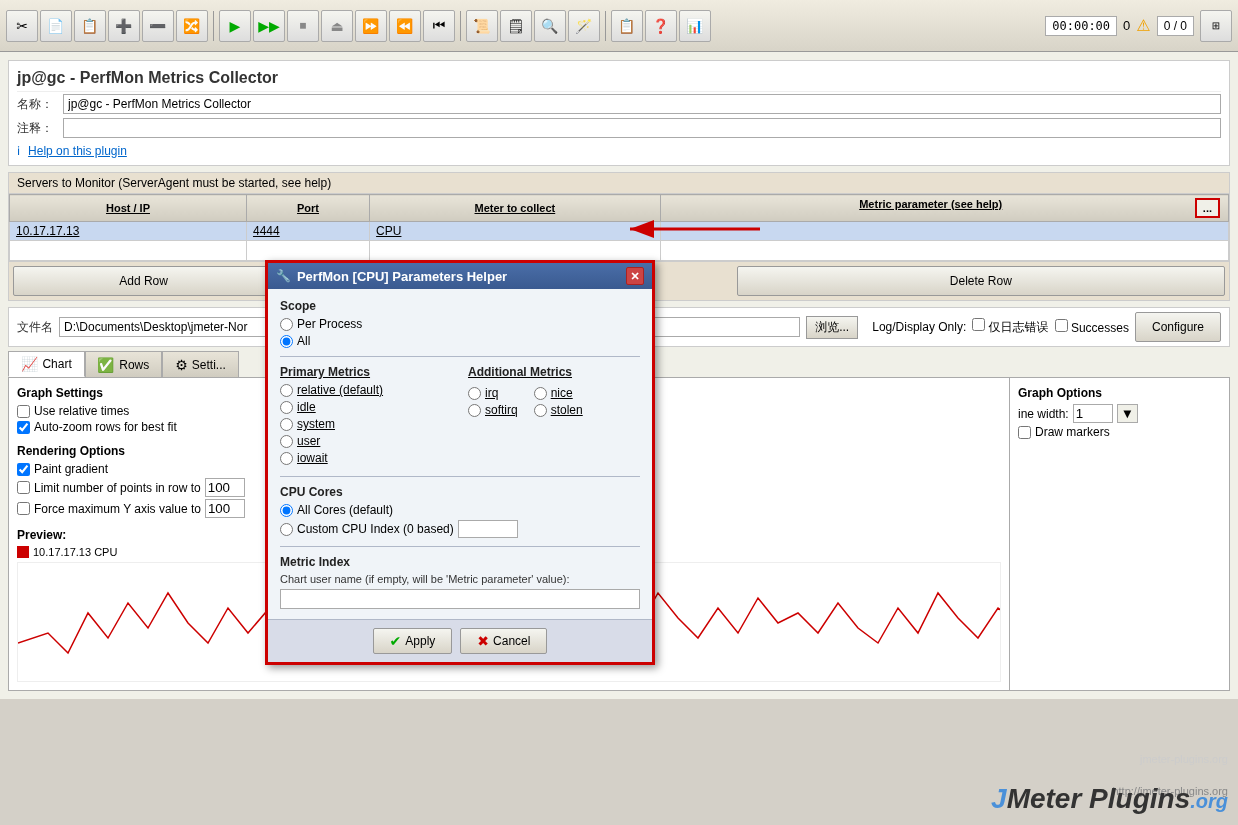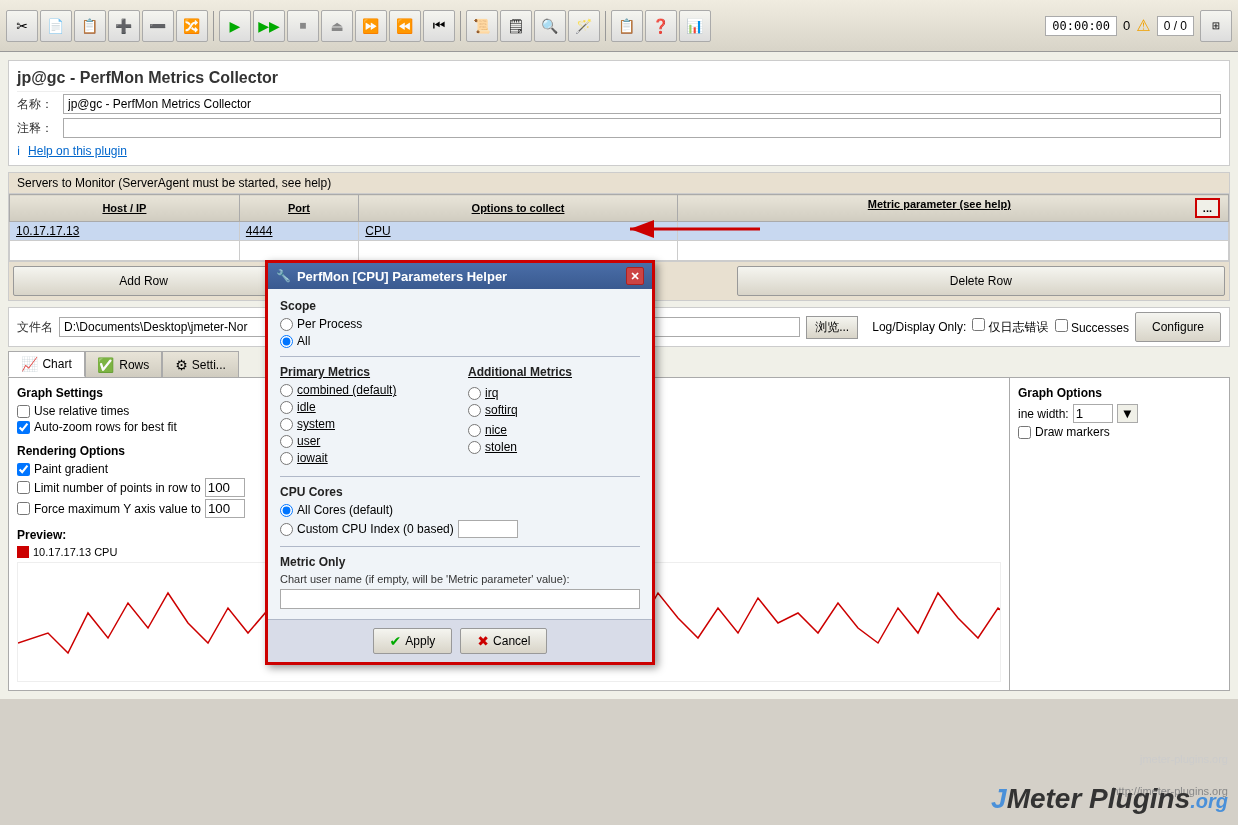--- a/index.html
+++ b/index.html
@@ -388,21 +388,21 @@
     </div>
   </div>
 
   <div id="server-section">
     <div class="section-header">Servers to Monitor (ServerAgent must be started, see help)</div>
     <table class="data-table">
       <thead>
         <tr>
           <th>Host / IP</th>
           <th>Port</th>
-          <th>Options to collect</th>
+          <th>Meter to collect</th>
           <th>
             Metric parameter (see help)
             <button class="ellipsis-btn" style="float:right;margin-right:2px;">...</button>
           </th>
         </tr>
       </thead>
       <tbody>
         <tr class="selected">
           <td>10.17.17.13</td>
           <td>4444</td>
@@ -540,42 +540,42 @@
       <input type="radio" name="scope" checked="" style="">
       <span>All</span>
     </div>
     <hr class="modal-divider">
 
     <div class="two-col">
       <div class="col">
         <div class="modal-section-title">Primary Metrics</div>
         <div class="radio-row">
           <input type="radio" name="primary" style="">
-          <span>combined (default)</span>
+          <span>relative (default)</span>
         </div>
         <div class="radio-row">
           <input type="radio" name="primary" style="">
           <span>idle</span>
         </div>
         <div class="radio-row">
           <input type="radio" name="primary" style="">
           <span>system</span>
         </div>
         <div class="radio-row">
           <input type="radio" name="primary" style="">
           <span>user</span>
         </div>
         <div class="radio-row">
           <input type="radio" name="primary" style="">
           <span>iowait</span>
         </div>
       </div>
       <div class="col">
         <div class="modal-section-title">Additional Metrics</div>
-        <div style="display:flex;flex-direction:column;">
+        <div style="display:flex;gap:16px;">
           <div>
             <div class="radio-row">
               <input type="radio" name="additional" style="">
               <span>irq</span>
             </div>
             <div class="radio-row">
               <input type="radio" name="additional" style="">
               <span>softirq</span>
             </div>
           </div>
@@ -599,21 +599,21 @@
       <input type="radio" name="cpucores" checked="" style="">
       <span>All Cores (default)</span>
     </div>
     <div class="radio-row">
       <input type="radio" name="cpucores" style="">
       <span>Custom CPU Index (0 based)</span>
       <input type="text" class="modal-input" value="" style="width: 60px;">
     </div>
     <hr class="modal-divider">
 
-    <div class="modal-section-title">Metric Only</div>
+    <div class="modal-section-title">Metric Index</div>
     <div style="font-size:11px;color:#333;margin-bottom:4px;">Chart user name (if empty, will be 'Metric parameter' value):</div>
     <input type="text" class="modal-label-input" value="" style="">
   </div>
   <div id="modal-footer">
     <button class="modal-btn apply-btn">
       <span class="btn-icon apply-btn">✔</span>
       <span>Apply</span>
     </button>
     <button class="modal-btn cancel-btn">
       <span class="btn-icon cancel-btn" style="color:#cc0000;">✖</span>

